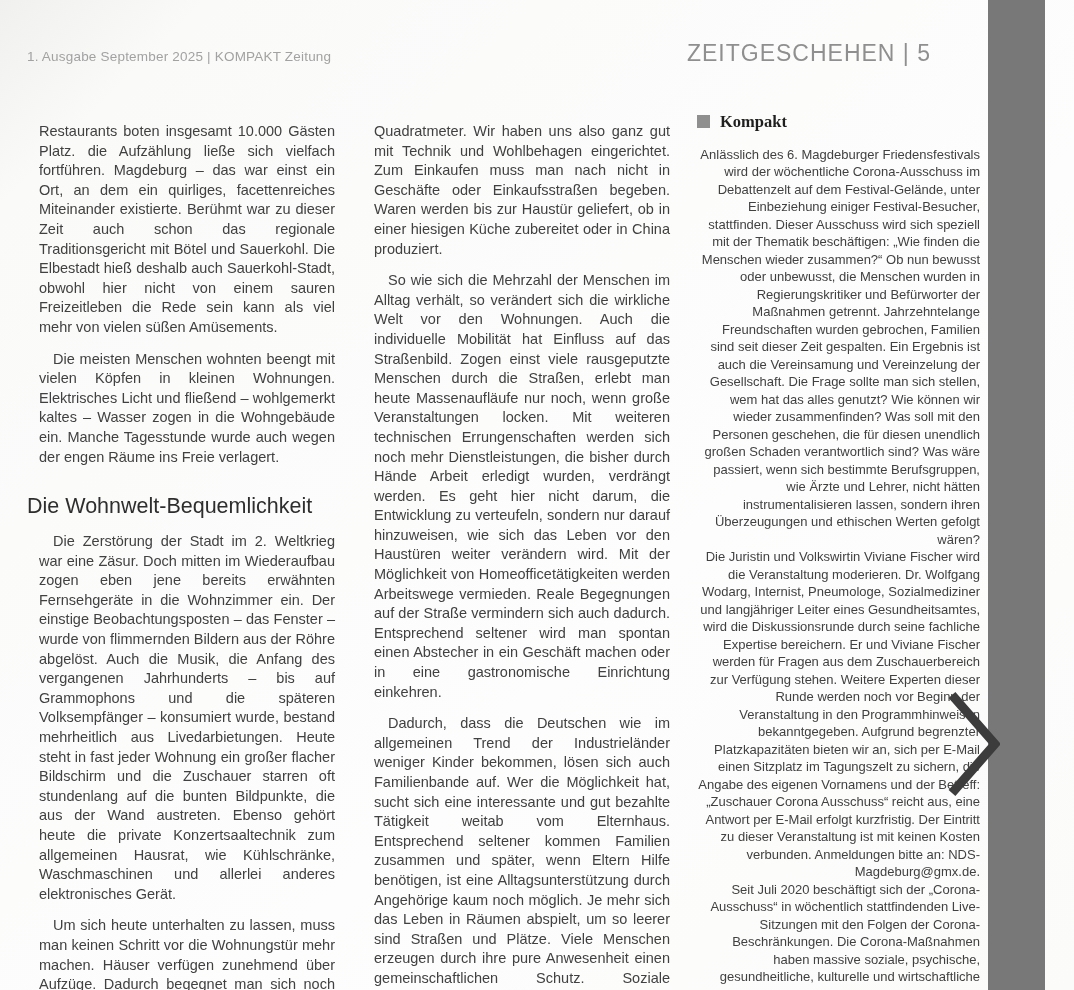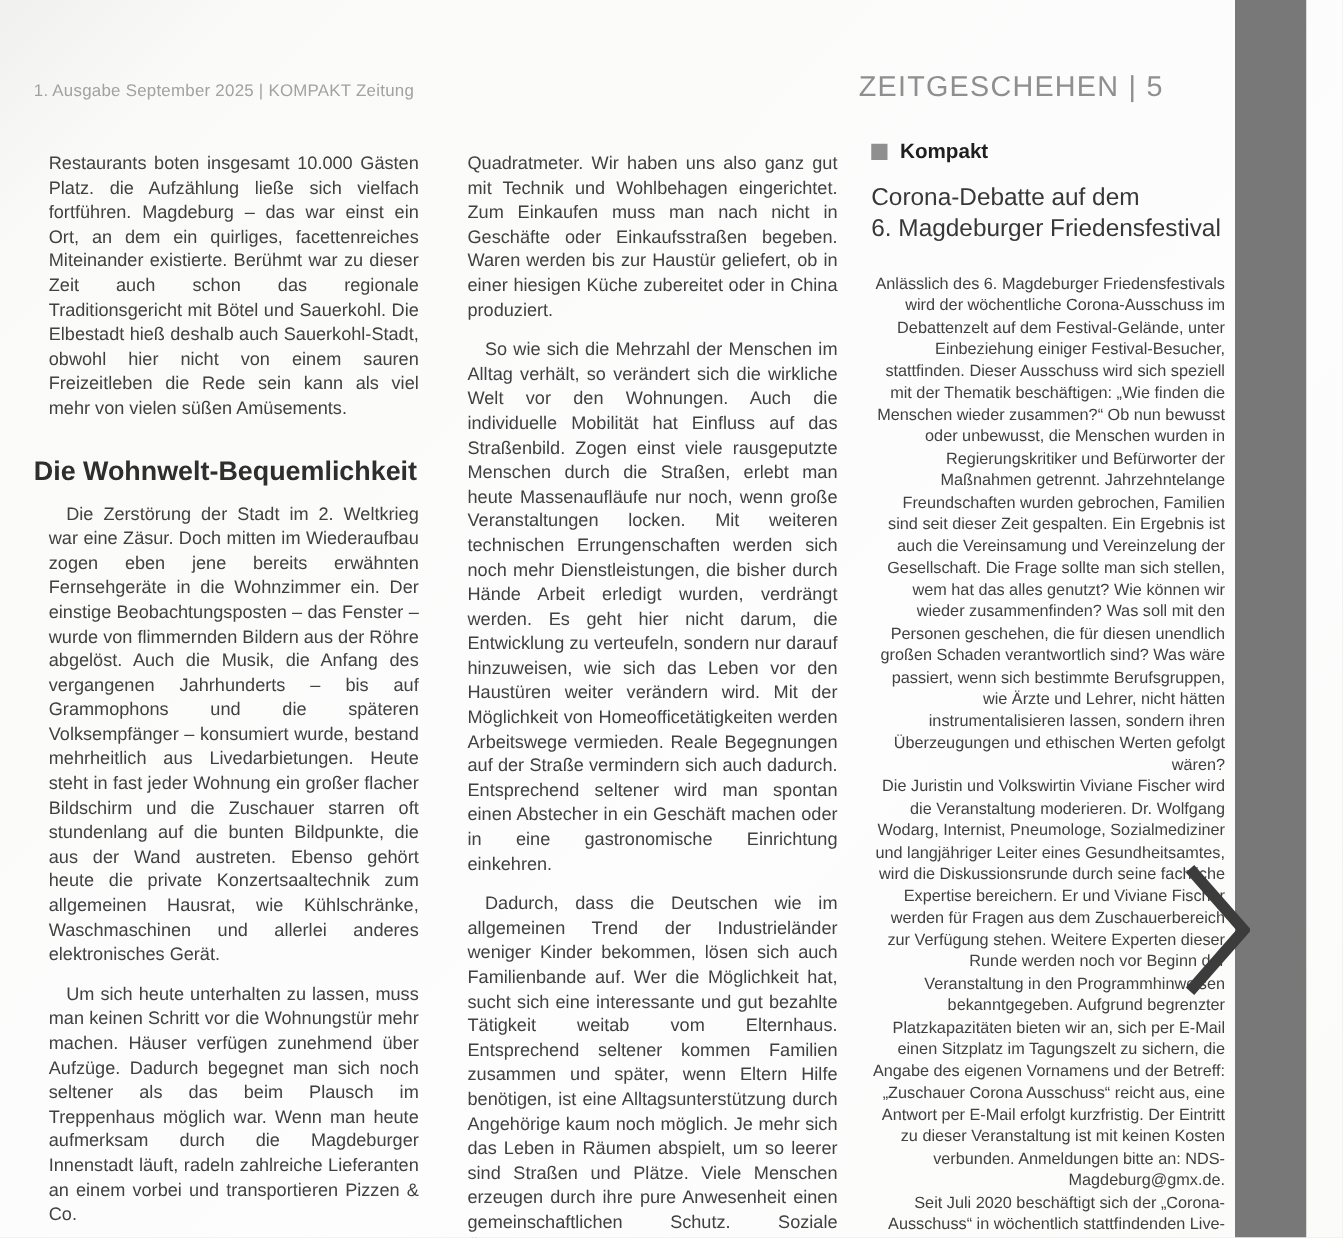--- a/index.html
+++ b/index.html
@@ -18,21 +18,21 @@
     position: absolute;
     top: 0;
     right: 29px;
     width: 57px;
     height: 990px;
     background: #787878;
   }
   .page-header {
     position: absolute;
     left: 27px;
-    top: 40px;
+    top: 24px;
     width: 904px;
     display: flex;
     justify-content: space-between;
     align-items: flex-end;
   }
   .edition-info {
     font-size: 13.5px;
     color: #a2a2a2;
     letter-spacing: 0.2px;
     padding-bottom: 3px;
@@ -57,21 +57,21 @@
     line-height: 19.6px;
     color: #414141;
     text-align: justify;
     hyphens: auto;
   }
   .col-body p { margin: 12px; }
   .indent { text-indent: 14px; }
   .article-heading {
     font-size: 21.5px;
     line-height: 26px;
-    font-weight: 700;
+    font-weight: 400;
     color: #2e2e2e;
     margin: 26px 0 13px 0;
     text-align: left;
   }
   .col-right {
     width: 283px;
     font-size: 13px;
     line-height: 17.5px;
     color: #414141;
     text-align: left;
@@ -87,20 +87,21 @@
   .kicker-square {
     width: 13px;
     height: 13px;
     background: #8f8f8f;
     flex: 0 0 auto;
   }
   .kicker-label {
     font-size: 16.5px;
     font-weight: bold;
     color: #1f1f1f;
+    font-family: Liberation Serif, serif;
   }
   .col-right .article-title {
     font-size: 19.5px;
     line-height: 25.5px;
     font-weight: 400;
     color: #383838;
     margin: 0 0 21px 0;
   }
   .page-arrow {
     position: absolute;
@@ -120,38 +121,38 @@
 
   <div class="page-header">
     <span class="edition-info">1. Ausgabe September 2025 | KOMPAKT Zeitung</span>
     <span class="section-label">ZEITGESCHEHEN | 5</span>
   </div>
 
   <div class="columns">
 
     <div class="col-body">
       <p>Restaurants boten insgesamt 10.000 Gästen Platz. die Aufzählung ließe sich vielfach fortführen. Magdeburg – das war einst ein Ort, an dem ein quirliges, facettenreiches Miteinander existierte. Berühmt war zu dieser Zeit auch schon das regionale Traditionsgericht mit Bötel und Sauerkohl. Die Elbestadt hieß deshalb auch Sauerkohl-Stadt, obwohl hier nicht von einem sauren Freizeitleben die Rede sein kann als viel mehr von vielen süßen Amüsements.</p>
+      <p class="indent">Die meisten Menschen wohnten beengt mit vielen Köpfen in kleinen Wohnungen. Elektrisches Licht und fließend – wohlgemerkt kaltes – Wasser zogen in die Wohngebäude ein. Manche Tagesstunde wurde auch wegen der engen Räume ins Freie verlagert.</p>
       <h2 class="article-heading">Die Wohnwelt-Bequemlichkeit</h2>
       <p class="indent">Die Zerstörung der Stadt im 2. Weltkrieg war eine Zäsur. Doch mitten im Wiederaufbau zogen eben jene bereits erwähnten Fernsehgeräte in die Wohnzimmer ein. Der einstige Beobachtungsposten – das Fenster – wurde von flimmernden Bildern aus der Röhre abgelöst. Auch die Musik, die Anfang des vergangenen Jahrhunderts – bis auf Grammophons und die späteren Volksempfänger – konsumiert wurde, bestand mehrheitlich aus Livedarbietungen. Heute steht in fast jeder Wohnung ein großer flacher Bildschirm und die Zuschauer starren oft stundenlang auf die bunten Bildpunkte, die aus der Wand austreten. Ebenso gehört heute die private Konzertsaaltechnik zum allgemeinen Hausrat, wie Kühlschränke, Waschmaschinen und allerlei anderes elektronisches Gerät.</p>
       <p class="indent">Um sich heute unterhalten zu lassen, muss man keinen Schritt vor die Wohnungstür mehr machen. Häuser verfügen zunehmend über Aufzüge. Dadurch begegnet man sich noch seltener als das beim Plausch im Treppenhaus möglich war. Wenn man heute aufmerksam durch die Magdeburger Innenstadt läuft, radeln zahlreiche Lieferanten an einem vorbei und transportieren Pizzen &amp; Co.</p>
 
     </div>
 
     <div class="col-body">
       <p>Quadratmeter. Wir haben uns also ganz gut mit Technik und Wohlbehagen eingerichtet. Zum Einkaufen muss man nach nicht in Geschäfte oder Einkaufsstraßen begeben. Waren werden bis zur Haustür geliefert, ob in einer hiesigen Küche zubereitet oder in China produziert.</p>
       <p class="indent">So wie sich die Mehrzahl der Menschen im Alltag verhält, so verändert sich die wirkliche Welt vor den Wohnungen. Auch die individuelle Mobilität hat Einfluss auf das Straßenbild. Zogen einst viele rausgeputzte Menschen durch die Straßen, erlebt man heute Massenaufläufe nur noch, wenn große Veranstaltungen locken. Mit weiteren technischen Errungenschaften werden sich noch mehr Dienstleistungen, die bisher durch Hände Arbeit erledigt wurden, verdrängt werden. Es geht hier nicht darum, die Entwicklung zu verteufeln, sondern nur darauf hinzuweisen, wie sich das Leben vor den Haustüren weiter verändern wird. Mit der Möglichkeit von Homeofficetätigkeiten werden Arbeitswege vermieden. Reale Begegnungen auf der Straße vermindern sich auch dadurch. Entsprechend seltener wird man spontan einen Abstecher in ein Geschäft machen oder in eine gastronomische Einrichtung einkehren.</p>
       <p class="indent">Dadurch, dass die Deutschen wie im allgemeinen Trend der Industrieländer weniger Kinder bekommen, lösen sich auch Familienbande auf. Wer die Möglichkeit hat, sucht sich eine interessante und gut bezahlte Tätigkeit weitab vom Elternhaus. Entsprechend seltener kommen Familien zusammen und später, wenn Eltern Hilfe benötigen, ist eine Alltagsunterstützung durch Angehörige kaum noch möglich. Je mehr sich das Leben in Räumen abspielt, um so leerer sind Straßen und Plätze. Viele Menschen erzeugen durch ihre pure Anwesenheit einen gemeinschaftlichen Schutz. Soziale Überwachung kann man dazu sagen. Bleiben Straßen und Plätze leer, sinkt die Chance des Entdeckungsrisikos für Menschen mit krimineller Energie. Die Polizei kann nicht ersetzen, was einst zahlreiche Menschen durch ihr Alltagsleben im öffentlichen Raum an Beobachtungspotenzial erbrachten. Daran ändern auch keine Rufe nach mehr Polizei etwas. Auch die kulturelle Distanz zwischen Zugewanderten und hiesig Geborenen wird jedenfalls nicht in einer absehbaren Zeit zu einem lebendigeren Leben in der Wirklichkeit führen. Wir richten uns mehrheitlich im Drinnen ein und das wird Folgen fürs Draußen haben.</p>
     </div>
 
     <div class="col-right">
       <div class="kicker">
         <span class="kicker-square"></span>
         <span class="kicker-label">Kompakt</span>
       </div>
-      <h1 class="article-title"><span>Corona-Debatte auf dem</span><br><span>6. Magdeburger Friedensfestival</span></h1>
       <p>Anlässlich des 6. Magdeburger Friedensfestivals wird der wöchentliche Corona-Ausschuss im Debattenzelt auf dem Festival-Gelände, unter Einbeziehung einiger Festival-Besucher, stattfinden. Dieser Ausschuss wird sich speziell mit der Thematik beschäftigen: „Wie finden die Menschen wieder zusammen?“ Ob nun bewusst oder unbewusst, die Menschen wurden in Regierungskritiker und Befürworter der Maßnahmen getrennt. Jahrzehntelange Freundschaften wurden gebrochen, Familien sind seit dieser Zeit gespalten. Ein Ergebnis ist auch die Vereinsamung und Vereinzelung der Gesellschaft. Die Frage sollte man sich stellen, wem hat das alles genutzt? Wie können wir wieder zusammenfinden? Was soll mit den Personen geschehen, die für diesen unendlich großen Schaden verantwortlich sind? Was wäre passiert, wenn sich bestimmte Berufsgruppen, wie Ärzte und Lehrer, nicht hätten instrumentalisieren lassen, sondern ihren Überzeugungen und ethischen Werten gefolgt wären?</p>
       <p>Die Juristin und Volkswirtin Viviane Fischer wird die Veranstaltung moderieren. Dr. Wolfgang Wodarg, Internist, Pneumologe, Sozialmediziner und langjähriger Leiter eines Gesundheitsamtes, wird die Diskussionsrunde durch seine fachliche Expertise bereichern. Er und Viviane Fischer werden für Fragen aus dem Zuschauerbereich zur Verfügung stehen. Weitere Experten dieser Runde werden noch vor Beginn der Veranstaltung in den Programmhinweisen bekanntgegeben. Aufgrund begrenzter Platzkapazitäten bieten wir an, sich per E-Mail einen Sitzplatz im Tagungszelt zu sichern, die Angabe des eigenen Vornamens und der Betreff: „Zuschauer Corona Ausschuss“ reicht aus, eine Antwort per E-Mail erfolgt kurzfristig. Der Eintritt zu dieser Veranstaltung ist mit keinen Kosten verbunden. Anmeldungen bitte an: NDS-Magdeburg@gmx.de.</p>
       <p><span>Seit Juli 2020 beschäftigt sich der „Corona-Ausschuss“ in wöchentlich stattfindenden Live-Sitzungen mit den Folgen der Corona-Beschränkungen. Die Corona-Maßnahmen haben massive soziale, psychische, gesundheitliche, kulturelle und wirtschaftliche Kollateralschäden hervorgerufen. </span></p>
     </div>
 
   </div>
 
   <svg class="page-arrow" viewBox="0 0 52 104" xmlns="http://www.w3.org/2000/svg">
     <polyline points="4,3 47,52 4,101" fill="none" stroke="#3c3c3c" stroke-width="9"></polyline>
   </svg>

